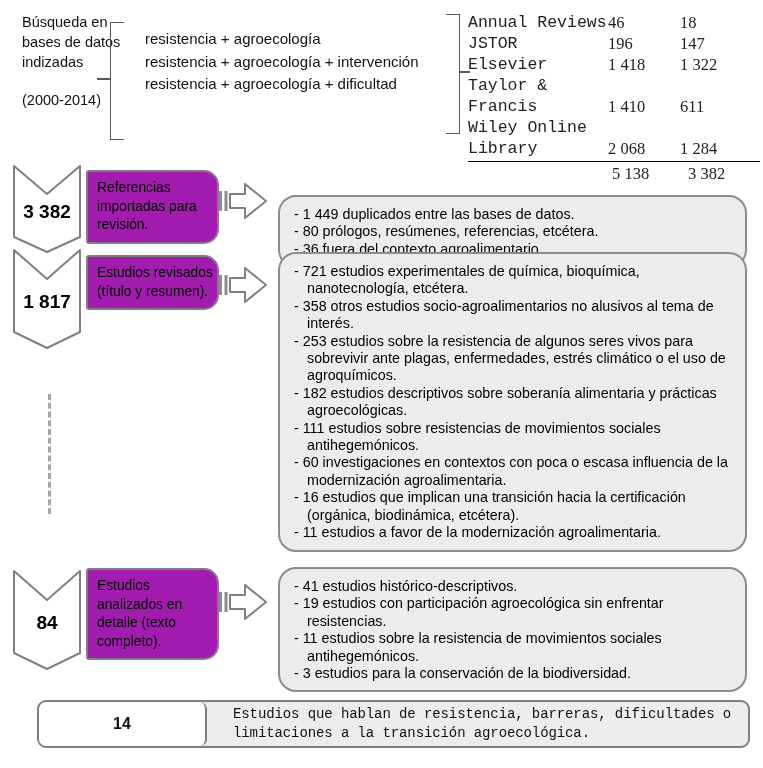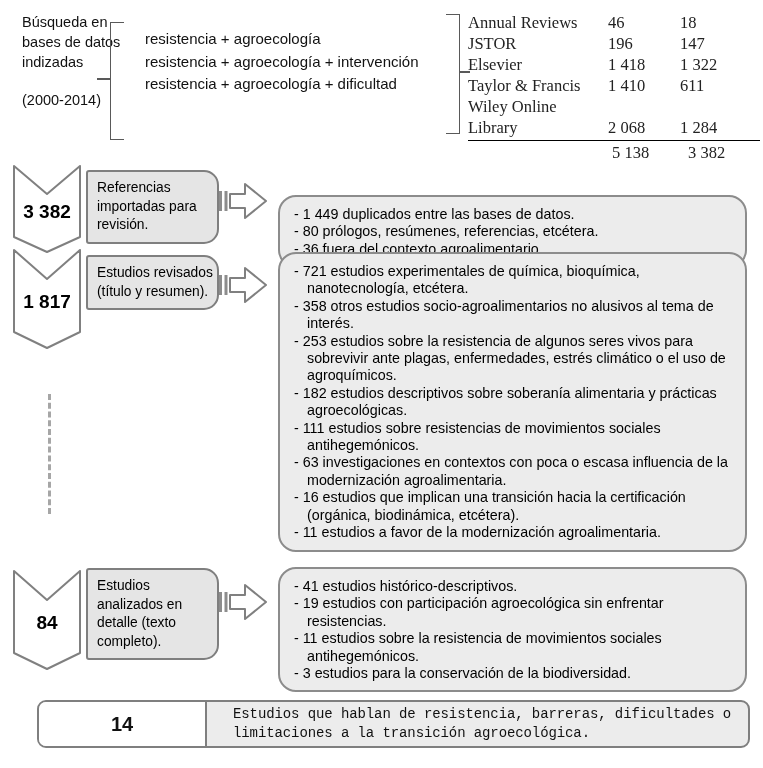--- a/index.html
+++ b/index.html
@@ -17,53 +17,53 @@
     border:1.5px solid #595959;border-right:none;}
   .bracket-left-tick{left:97px;top:78px;width:14px;height:2px;background:#595959;}
   .bracket-right{left:446px;top:14px;width:13px;height:118px;
     border:1.5px solid #595959;border-left:none;}
   .bracket-right-tick{left:459px;top:71px;width:11px;height:2px;background:#595959;}
 
   
   .db-table{left:468px;top:12px;width:292px;
     font-family:"Liberation Serif",serif;font-size:16.5px;line-height:21px;color:#222;}
   .t-row{display:flex;align-items:flex-end;}
-  .t-name{width:140px;}
+  .t-name{width:140px;font-family:Liberation Mono, monospace;}
   .t-n{width:72px;}
   .t-total{border-top:1.6px solid #000;margin-top:2px;padding-top:1px;justify-content:space-between;}
 
   
   .chev{width:68px;left:13px;}
   .chev svg{display:block;}
   .chev .num{position:absolute;left:0;top:0;width:100%;height:100%;
     display:flex;align-items:center;justify-content:center;
     font-weight:bold;font-size:19px;color:#000;padding-top:6px;box-sizing:border-box;}
 
   
-  .stage{left:86px;width:133px;box-sizing:border-box;background:#e5e5e5;
+  .stage{left:86px;width:133px;box-sizing:border-box;background:#a21caf;
     border:2px solid #7f7f7f;border-radius:3px 15px 15px 3px;
     padding:7px 3px 7px 9px;font-size:13.8px;line-height:18.5px;color:#000;}
 
   
   .flow-arrow{left:217px;}
 
   
   .rbox{left:278px;width:469px;box-sizing:border-box;background:#ececec;
     border:2px solid #8c8c8c;border-radius:18px;
     padding:9px 10px 8px 14px;font-size:14.3px;line-height:17.4px;color:#000;}
   .item{padding-left:13px;text-indent:-13px;}
 
   
   .dashes{left:48px;top:394px;height:120px;width:0;border-left:3.5px dashed #a6a6a6;}
 
   
   .final{left:37px;top:700px;width:713px;height:48px;box-sizing:border-box;
     border:2px solid #7f7f7f;border-radius:9px;display:flex;overflow:hidden;background:#ececec;}
   .final-count{width:166px;flex:0 0 166px;background:#fff;border-right:2px solid #7f7f7f;
-    display:flex;align-items:center;justify-content:center;font-weight:bold;font-size:20px;}
+    display:flex;align-items:center;justify-content:center;font-weight:bold;font-size:16px;border-radius:7px;}
   .final-text{flex:1;display:flex;align-items:center;
     padding:3px 12px 3px 26px;font-size:14px;line-height:19px;letter-spacing:-0.1px;font-family:Liberation Mono, monospace;}
 </style>
 </head>
 <body>
 
 <div class="abs search-label">Búsqueda en bases de datos indizadas</div>
 <div class="abs search-period">(2000-2014)</div>
 
 <div class="abs bracket-left"></div>
@@ -144,21 +144,21 @@
   <rect x="2" y="13" width="3" height="20" fill="#8c8c8c"></rect>
   <rect x="7.5" y="13" width="3" height="20" fill="#8c8c8c"></rect>
   <polygon points="13,16 28,16 28,6 49,23 28,40 28,30 13,30" fill="#ffffff" stroke="#808080" stroke-width="2" stroke-linejoin="round"></polygon>
 </svg>
 <div class="abs rbox" style="top:252px;">
   <div class="item">- 721 estudios experimentales de química, bioquímica, nanotecnología, etcétera.</div>
   <div class="item">- 358 otros estudios socio-agroalimentarios no alusivos al tema de interés.</div>
   <div class="item">- 253 estudios sobre la resistencia de algunos seres vivos para sobrevivir ante plagas, enfermedades, estrés climático o el uso de agroquímicos.</div>
   <div class="item">- 182 estudios descriptivos sobre soberanía alimentaria y prácticas agroecológicas.</div>
   <div class="item">- 111 estudios sobre resistencias de movimientos sociales antihegemónicos.</div>
-  <div class="item">- 63 investigaciones en contextos con poca o escasa influencia de la modernización agroalimentaria.</div>
+  <div class="item">- 60 investigaciones en contextos con poca o escasa influencia de la modernización agroalimentaria.</div>
   <div class="item">- 16 estudios que implican una transición hacia la certificación (orgánica, biodinámica, etcétera).</div>
   <div class="item">- 11 estudios a favor de la modernización agroalimentaria.</div>
 </div>
 
 <div class="abs dashes"></div>
 
 <div class="abs chev" style="top:570px;height:100px;">
   <svg width="68" height="100" viewBox="0 0 68 100">
     <polygon points="1,1 34,30 67,1 67,83 34,99 1,83" fill="#ffffff" stroke="#808080" stroke-width="2" stroke-linejoin="round"></polygon>
   </svg>

